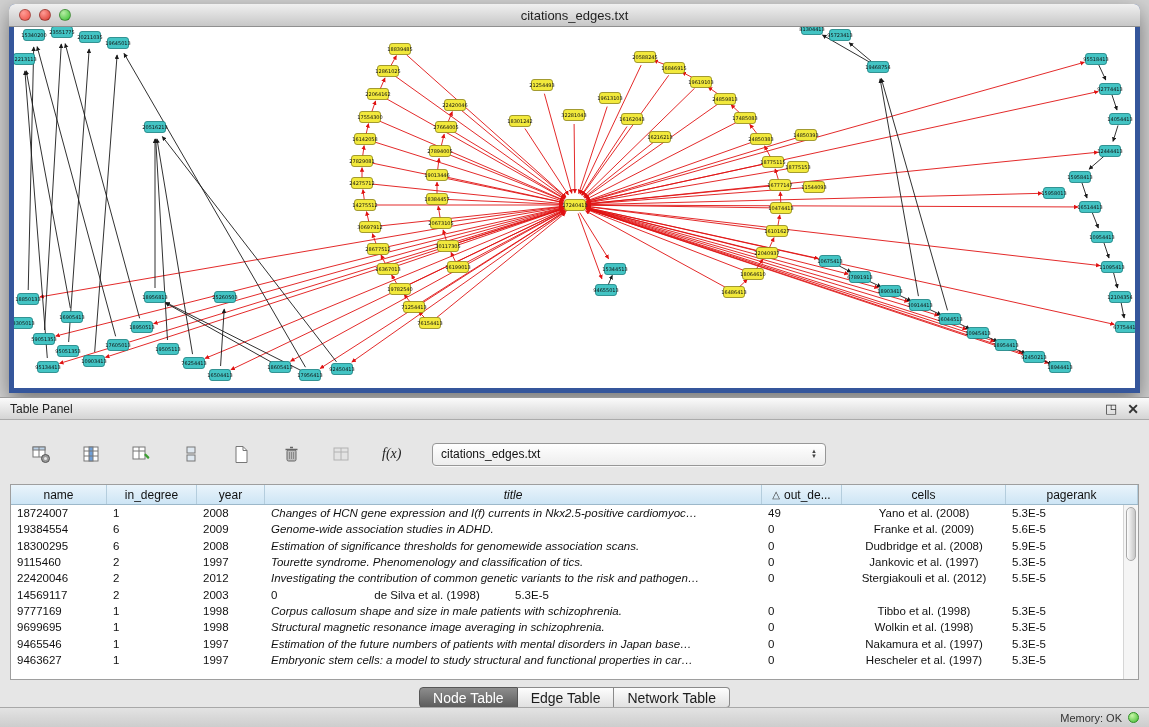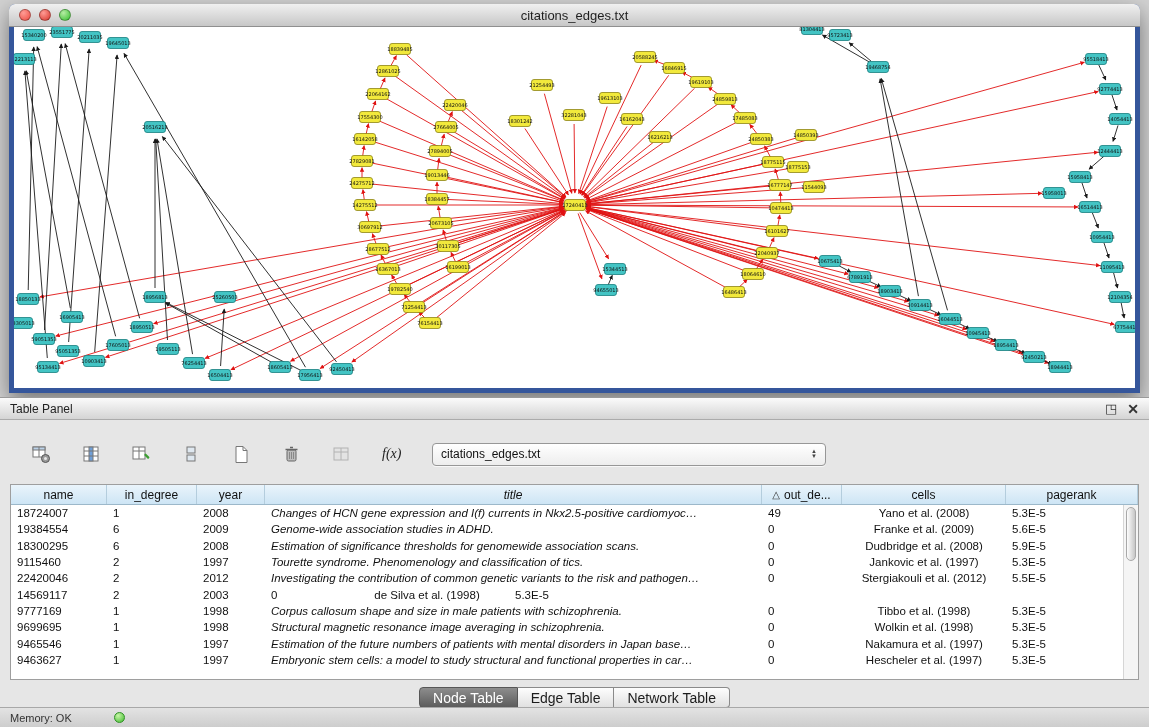--- a/index.html
+++ b/index.html
@@ -58,21 +58,21 @@
 
   .tabs { display:flex; justify-content:center; margin-top:7px; }
   .tab { height:21px; padding:0 13px; display:flex; align-items:center; font-size:14px;
     border:1px solid #8a8a8a; border-left:none; background:linear-gradient(#fdfdfd,#e1e1e1); color:#1c1c1c; }
   .tab:first-child { border-left:1px solid #8a8a8a; border-radius:4px 0 0 4px; }
   .tab:last-child { border-radius:0 4px 4px 0; }
   .tab.selected { background:linear-gradient(#8d8d8d,#5c5c5c); color:#fff; border-color:#565656; }
 
   .status-bar { position:absolute; left:0; bottom:0; width:1149px; height:20px;
     background:linear-gradient(#e3e3e3,#cdcdcd); border-top:1px solid #a8a8a8;
-    display:flex; align-items:center; padding:0 10px; font-size:11px; color:#333;gap:36px; }
+    display:flex; align-items:center; justify-content:flex-end; padding:0 10px; font-size:11px; color:#333; }
   .mem-dot { width:11px; height:11px; border-radius:50%; margin-left:6px;
     background:radial-gradient(circle at 35% 30%, #c8f6a8, #3fba2e); border:1px solid #2f8f24; }
 </style>
 </head>
 <body>
 
 <div class="desktop">
 
   <div class="net-window">
     <div class="titlebar">

